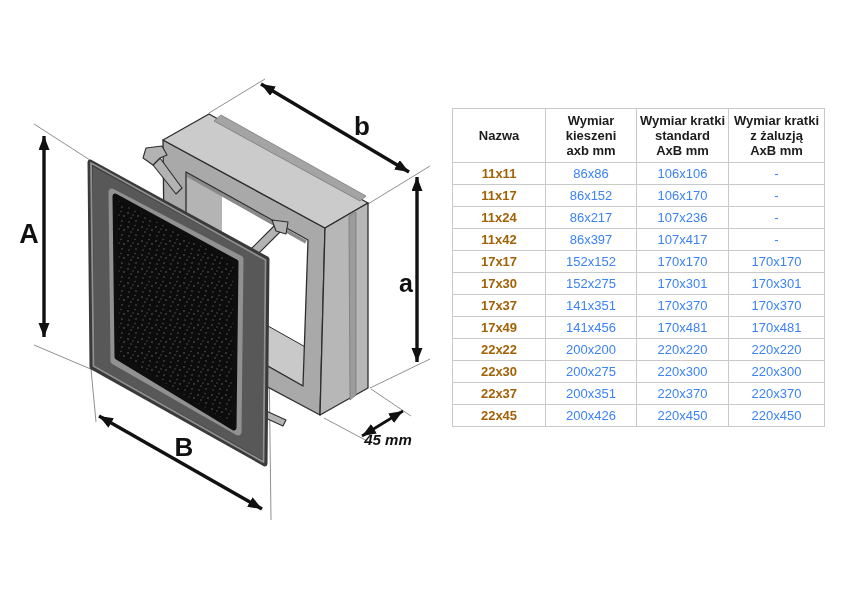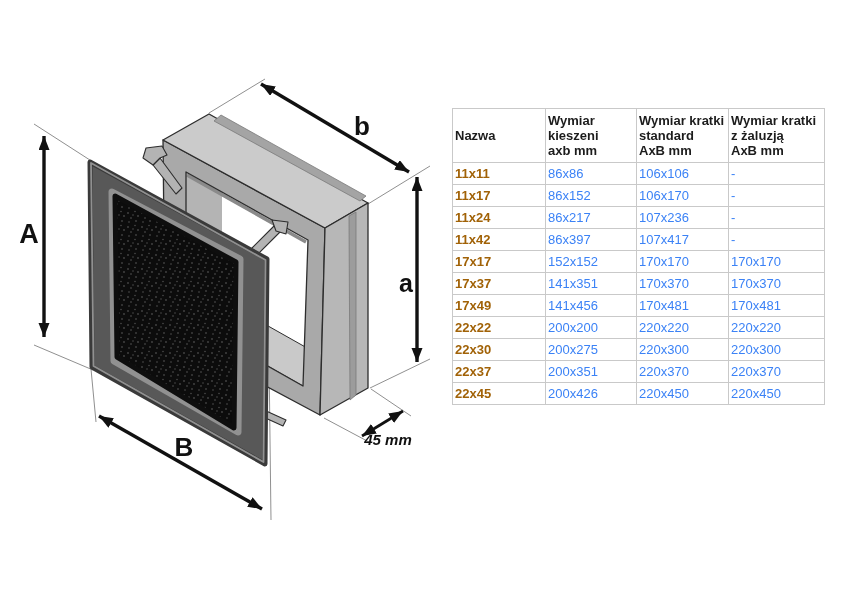--- a/index.html
+++ b/index.html
@@ -2,21 +2,21 @@
 <html><head>
 <meta charset="utf-8">
 <style>
   html,body{margin:0;padding:0;background:#ffffff;}
   body{width:850px;height:601px;overflow:hidden;font-family:"Liberation Sans",sans-serif;}
   .canvas{position:relative;width:850px;height:601px;background:#ffffff;}
   .diagram-svg{position:absolute;left:0;top:0;}
   .spec-table-wrap{position:absolute;left:452px;top:108px;width:372px;}
   table.spec{border-collapse:collapse;width:372px;table-layout:fixed;background:#fff;}
   table.spec th, table.spec td{
-    border:1px solid #c9c9c9;text-align:left;vertical-align:middle;
+    border:1px solid #c9c9c9;text-align:center;vertical-align:middle;
     font-size:13px;padding:0 2px;overflow:hidden;
   }
   table.spec th{
     font-weight:bold;color:#1c1c1c;height:53px;line-height:15px;white-space:pre-line;
   }
   table.spec td{height:21px;color:#3b82f6;font-weight:normal;}
   table.spec td.name{color:#a16207;font-weight:bold;}
   .dim-label{font-family:"Liberation Sans",sans-serif;font-weight:bold;fill:#111;}
   .dim-label-italic{font-family:"Liberation Sans",sans-serif;font-weight:bold;font-style:italic;fill:#111;}
 </style>
@@ -156,20 +156,26 @@
           <td>107x417</td>
           <td>-</td>
         </tr>
         <tr>
           <td class="name">17x17</td>
           <td>152x152</td>
           <td>170x170</td>
           <td>170x170</td>
         </tr>
         <tr>
+          <td class="name">17x30</td>
+          <td>152x275</td>
+          <td>170x301</td>
+          <td>170x301</td>
+        </tr>
+        <tr>
           <td class="name">17x37</td>
           <td>141x351</td>
           <td>170x370</td>
           <td>170x370</td>
         </tr>
         <tr>
           <td class="name">17x49</td>
           <td>141x456</td>
           <td>170x481</td>
           <td>170x481</td>

